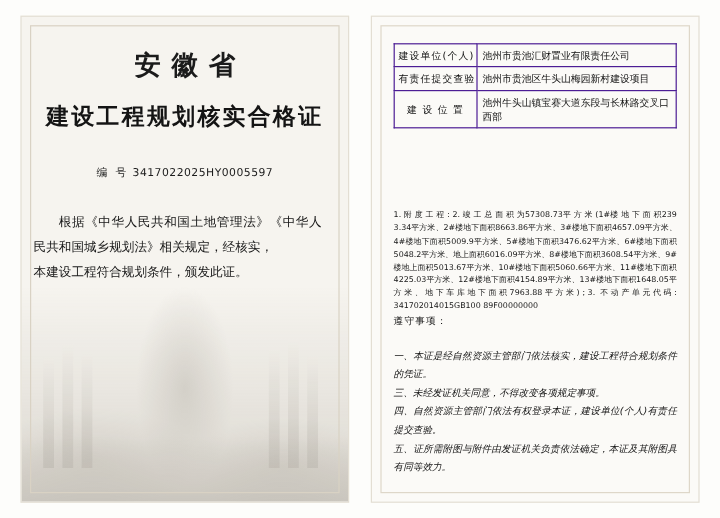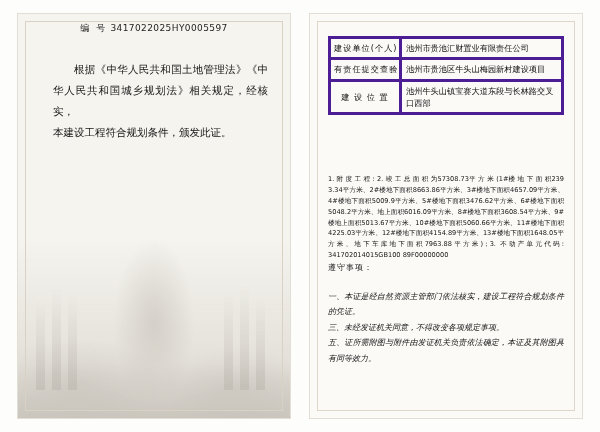--- a/index.html
+++ b/index.html
@@ -81,30 +81,30 @@
   .title-2 {
     margin-top: 14px;
     font-size: 19px;
     letter-spacing: 2px;
     color: #141414;
     font-weight: bold;
     font-family: "DejaVu Serif", "Liberation Serif", serif;
   }
   .cert-no {
     position: relative;
-    margin-top: 8px;
+    margin-top: 28px;
     text-align: center;
     font-size: 9px;
     color: #1d1d1d;
     letter-spacing: 0.4px;
   }
   .cert-no .lbl { letter-spacing: 2px; }
   .body-text {
     position: relative;
-    margin: 24px 22px 0 35px;
+    margin: 24px 22px 0 10px;
     font-size: 10.5px;
     line-height: 2.0;
     color: #171717;
     text-align: justify;
   }
   .body-text p { margin: 0; }
   .body-text .indent { text-indent: 21px; }
   
   .cert-right {
     position: absolute;
@@ -126,21 +126,21 @@
   }
   .info-table {
     position: absolute;
     left: 18px;
     top: 22px;
     width: 236px;
     border-collapse: collapse;
     table-layout: fixed;
   }
   .info-table td {
-    border: 3px solid #4c1d95;
+    border: 1px solid #4c1d95;
     font-size: 8.2px;
     color: #111;
     padding: 3px 3px;
     line-height: 1.5;
     vertical-align: middle;
   }
   .info-table td.k {
     width: 62px;
     text-align: center;
     letter-spacing: 1px;
@@ -187,20 +187,24 @@
       <div class="wm-col" style="left:18px;height:92px;"></div>
       <div class="wm-col" style="left:34px;height:104px;"></div>
       <div class="wm-col" style="left:50px;height:96px;"></div>
       <div class="wm-col" style="left:206px;height:98px;"></div>
       <div class="wm-col" style="left:222px;height:106px;"></div>
       <div class="wm-col" style="left:238px;height:94px;"></div>
       <div class="wm-bar"></div>
     </div>
     <div class="inner-border"></div>
 
+    <div class="title-block">
+      <div class="title-1">安徽省</div>
+      <div class="title-2">建设工程规划核实合格证</div>
+    </div>
 
     <div class="cert-no">
       <span class="lbl">编 号</span>
       <span>3417022025HY0005597</span>
     </div>
 
     <div class="body-text">
       <p class="indent">根据《中华人民共和国土地管理法》《中华人民共和国城乡规划法》相关规定，经核实，</p>
       <p>本建设工程符合规划条件，颁发此证。</p>
     </div>
@@ -227,17 +231,18 @@
     </table>
 
     <div class="notes">
       <div>1. 附 度 工 程 : 2. 竣 工 总 面 积 为57308.73平 方 米 (1#楼 地 下 面 积239 3.34平方米、2#楼地下面积8663.86平方米、3#楼地下面积4657.09平方米、4#楼地下面积5009.9平方米、5#楼地下面积3476.62平方米、6#楼地下面积5048.2平方米、地上面积6016.09平方米、8#楼地下面积3608.54平方米、9#楼地上面积5013.67平方米、10#楼地下面积5060.66平方米、11#楼地下面积4225.03平方米、12#楼地下面积4154.89平方米、13#楼地下面积1648.05平方米、地下车库地下面积7963.88平方米)；3. 不动产单元代码: 341702014015GB100 89F00000000</div>
     </div>
 
     <div class="rules">
       <div class="r-title">遵守事项：</div>
       <p class="item">一、本证是经自然资源主管部门依法核实，建设工程符合规划条件的凭证。</p>
       <p class="item">三、未经发证机关同意，不得改变各项规定事项。</p>
+      <p class="item">四、自然资源主管部门依法有权登录本证，建设单位(个人)有责任提交查验。</p>
       <p class="item">五、证所需附图与附件由发证机关负责依法确定，本证及其附图具有同等效力。</p>
     </div>
   </div>
 
 </div>
 
 </body></html>

